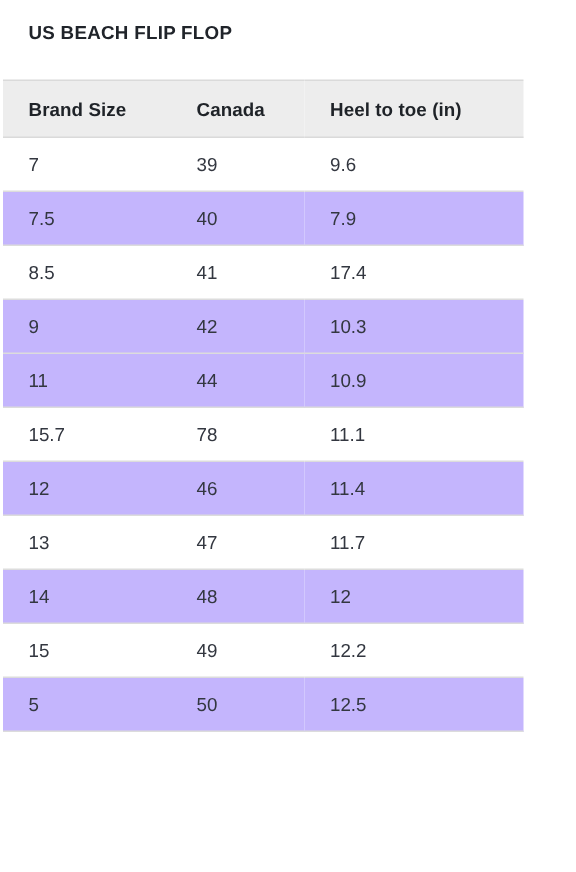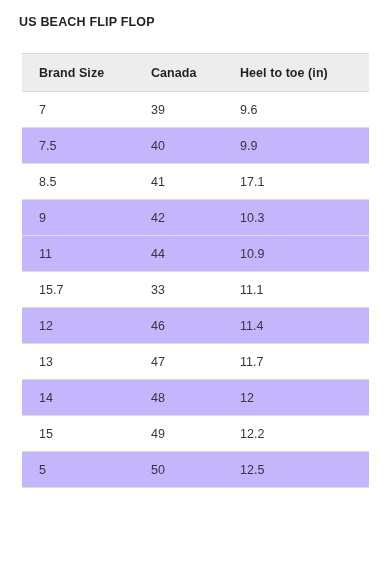--- a/index.html
+++ b/index.html
@@ -28,21 +28,21 @@
     top: 14px;
     font-size: 12.5px;
     font-weight: bold;
     letter-spacing: 0.015em;
     color: #20242a;
     line-height: 16px;
     white-space: nowrap;
   }
   .size-table-wrap {
     position: absolute;
-    left: 22px;
+    left: 2px;
     top: 53px;
     width: 347px;
   }
   table.size-table {
     width: 347px;
     border-collapse: collapse;
     table-layout: fixed;
     background: #ffffff;
   }
   table.size-table col.c1 { width: 112px; }
@@ -107,40 +107,40 @@
       </thead>
       <tbody>
         <tr class="plain">
           <td>7</td>
           <td>39</td>
           <td>9.6</td>
         </tr>
         <tr class="striped">
           <td>7.5</td>
           <td>40</td>
-          <td>9.9</td>
+          <td>7.9</td>
         </tr>
         <tr class="plain">
           <td>8.5</td>
           <td>41</td>
-          <td>17.1</td>
+          <td>17.4</td>
         </tr>
         <tr class="striped">
           <td>9</td>
           <td>42</td>
           <td>10.3</td>
         </tr>
         <tr class="striped">
           <td>11</td>
           <td>44</td>
           <td>10.9</td>
         </tr>
         <tr class="plain">
           <td>15.7</td>
-          <td>33</td>
+          <td>78</td>
           <td>11.1</td>
         </tr>
         <tr class="striped">
           <td>12</td>
           <td>46</td>
           <td>11.4</td>
         </tr>
         <tr class="plain">
           <td>13</td>
           <td>47</td>

